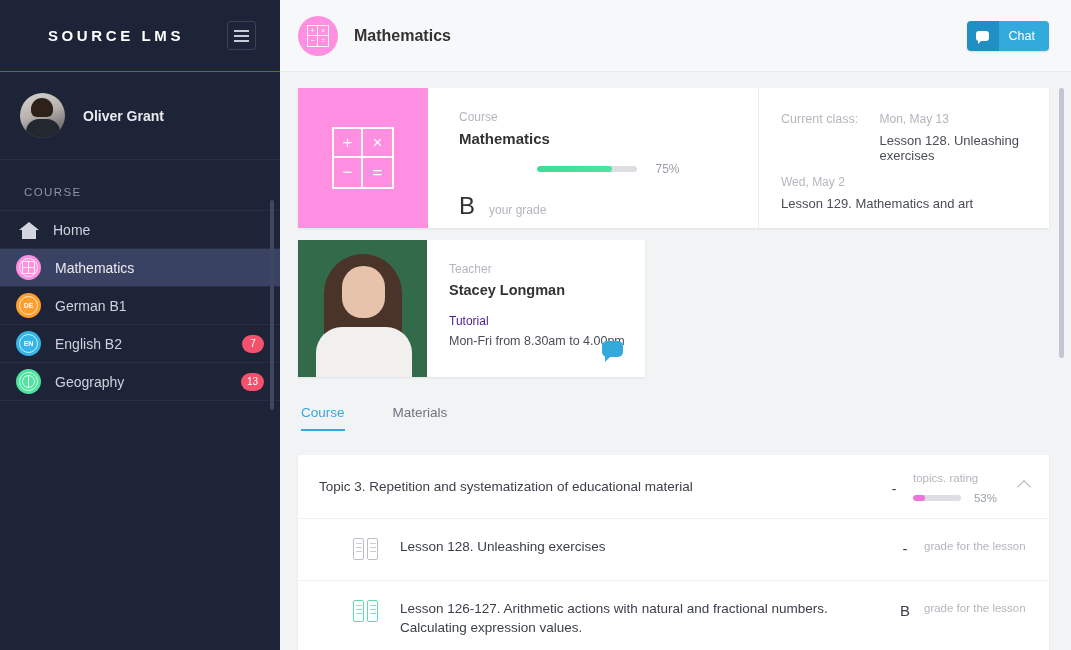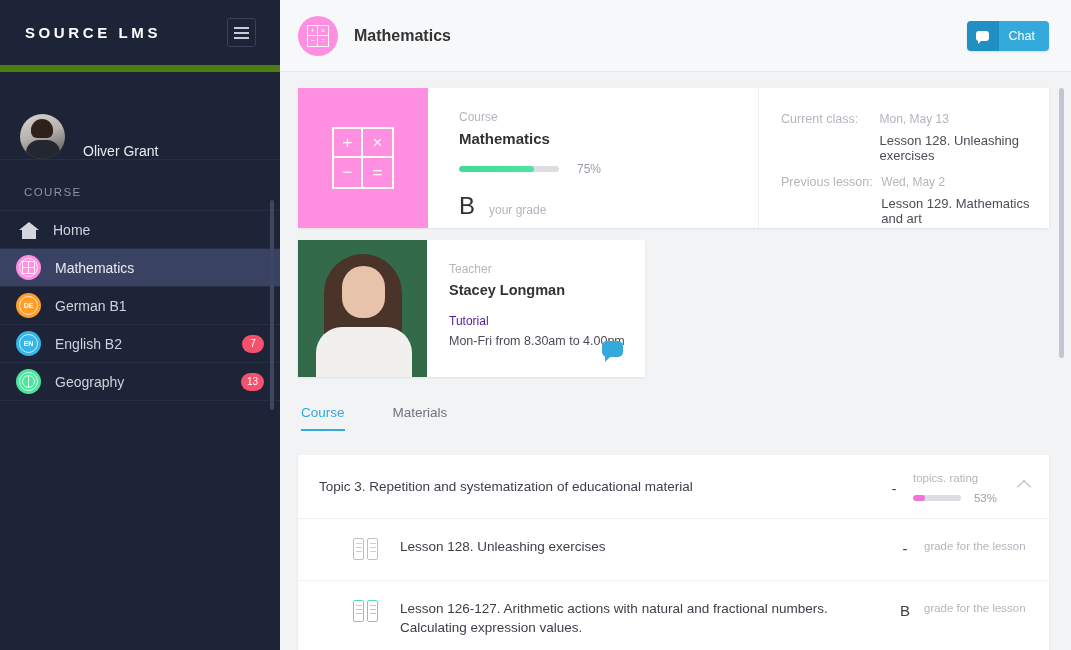--- a/index.html
+++ b/index.html
@@ -15,38 +15,39 @@
   .sidebar {
     width: 280px; height: 650px;
     background: #1e2438;
     position: relative;
     flex: 0 0 280px;
     overflow: hidden;
   }
   .sb-top {
     height: 72px;
     display: flex; align-items: center; justify-content: space-between;
-    padding: 0 24px 0 25px;
-    border-bottom: 7px solid #4d7c0f;
+    padding: 0 24px 0 48px;
+    border-bottom: 1px solid #4d7c0f;
   }
   .logo {
     color: #ffffff; font-size: 15px; font-weight: bold;
     letter-spacing: 3.6px;
   }
   .burger {
     width: 29px; height: 29px;
     border: 1px solid #3a4159; border-radius: 3px;
     display: flex; flex-direction: column; align-items: center; justify-content: center;
     gap: 3px; cursor: pointer;
   }
   .burger span { display: block; width: 15px; height: 2px; background: #c9ccd6; }
 
   .sb-user {
-    height: 88px; display: flex; align-items: flex-end; padding: 0 24px 0 20px;
+    height: 88px; display: flex; align-items: center; padding: 0 24px 0 20px;
     border-bottom: 1px solid #282e44;
+    font-weight: bold;
   }
   .avatar {
     width: 45px; height: 45px; border-radius: 50%;
     background: linear-gradient(160deg,#d8d5d2 0%,#b7b2ad 45%,#4c4a52 100%);
     position: relative; overflow: hidden; flex: 0 0 45px;
   }
   .avatar::before {
     content:""; position:absolute; left:11px; top:5px; width:22px; height:19px;
     background:#2e2119; border-radius: 11px 11px 6px 6px;
   }
@@ -175,21 +176,21 @@
     color:#fff; font-size:17px; line-height:1;
     border-right:2px solid rgba(255,255,255,.95);
     border-bottom:2px solid rgba(255,255,255,.95);
   }
   .tile-grid div:nth-child(2), .tile-grid div:nth-child(4){border-right:none;}
   .tile-grid div:nth-child(3), .tile-grid div:nth-child(4){border-bottom:none;}
 
   .course-info { padding:22px 0 0 31px; width:330px; }
   .lbl-muted { color:#b3b6bd; font-size:12px; }
   .course-name { font-size:15px; font-weight:bold; color:#333; margin-top:6px; }
-  .prog-row { display:flex; align-items:center; margin-top:15px; }
+  .prog-row { display:flex; align-items:center; margin-top:15px;justify-content:center; }
   .prog-track { width:100px; height:6px; background:#dcdee2; border-radius:3px; overflow:hidden; }
   .prog-fill { height:6px; background:linear-gradient(90deg,#3ddc97,#4fe3a0); border-radius:3px; }
   .prog-pct { color:#9aa0a8; font-size:12px; margin-left:18px; }
   .grade-row { display:flex; align-items:baseline; margin-top:16px; }
   .grade-letter { font-size:24px; color:#333; font-weight:normal; }
   .grade-cap { color:#b3b6bd; font-size:12px; margin-left:14px; }
 
   .course-sched {
     border-left:1px solid #eceef1; padding:24px 0 0 22px; flex:1;
     font-size:12.5px;
@@ -416,21 +417,20 @@
 
         <div class="course-sched">
           <div class="sched-row">
             <div class="sched-key">Current class:</div>
             <div class="sched-val">
               <div class="d">Mon, May 13</div>
               <div class="t">Lesson 128. Unleashing exercises</div>
             </div>
           </div>
           <div class="sched-row">
-            <div class="sched-key">Previous lesson:</div>
             <div class="sched-val">
               <div class="d">Wed, May 2</div>
               <div class="t">Lesson  129. Mathematics and art</div>
             </div>
           </div>
         </div>
       </div>
 
       <div class="card teacher-card">
         <div class="teacher-photo">

